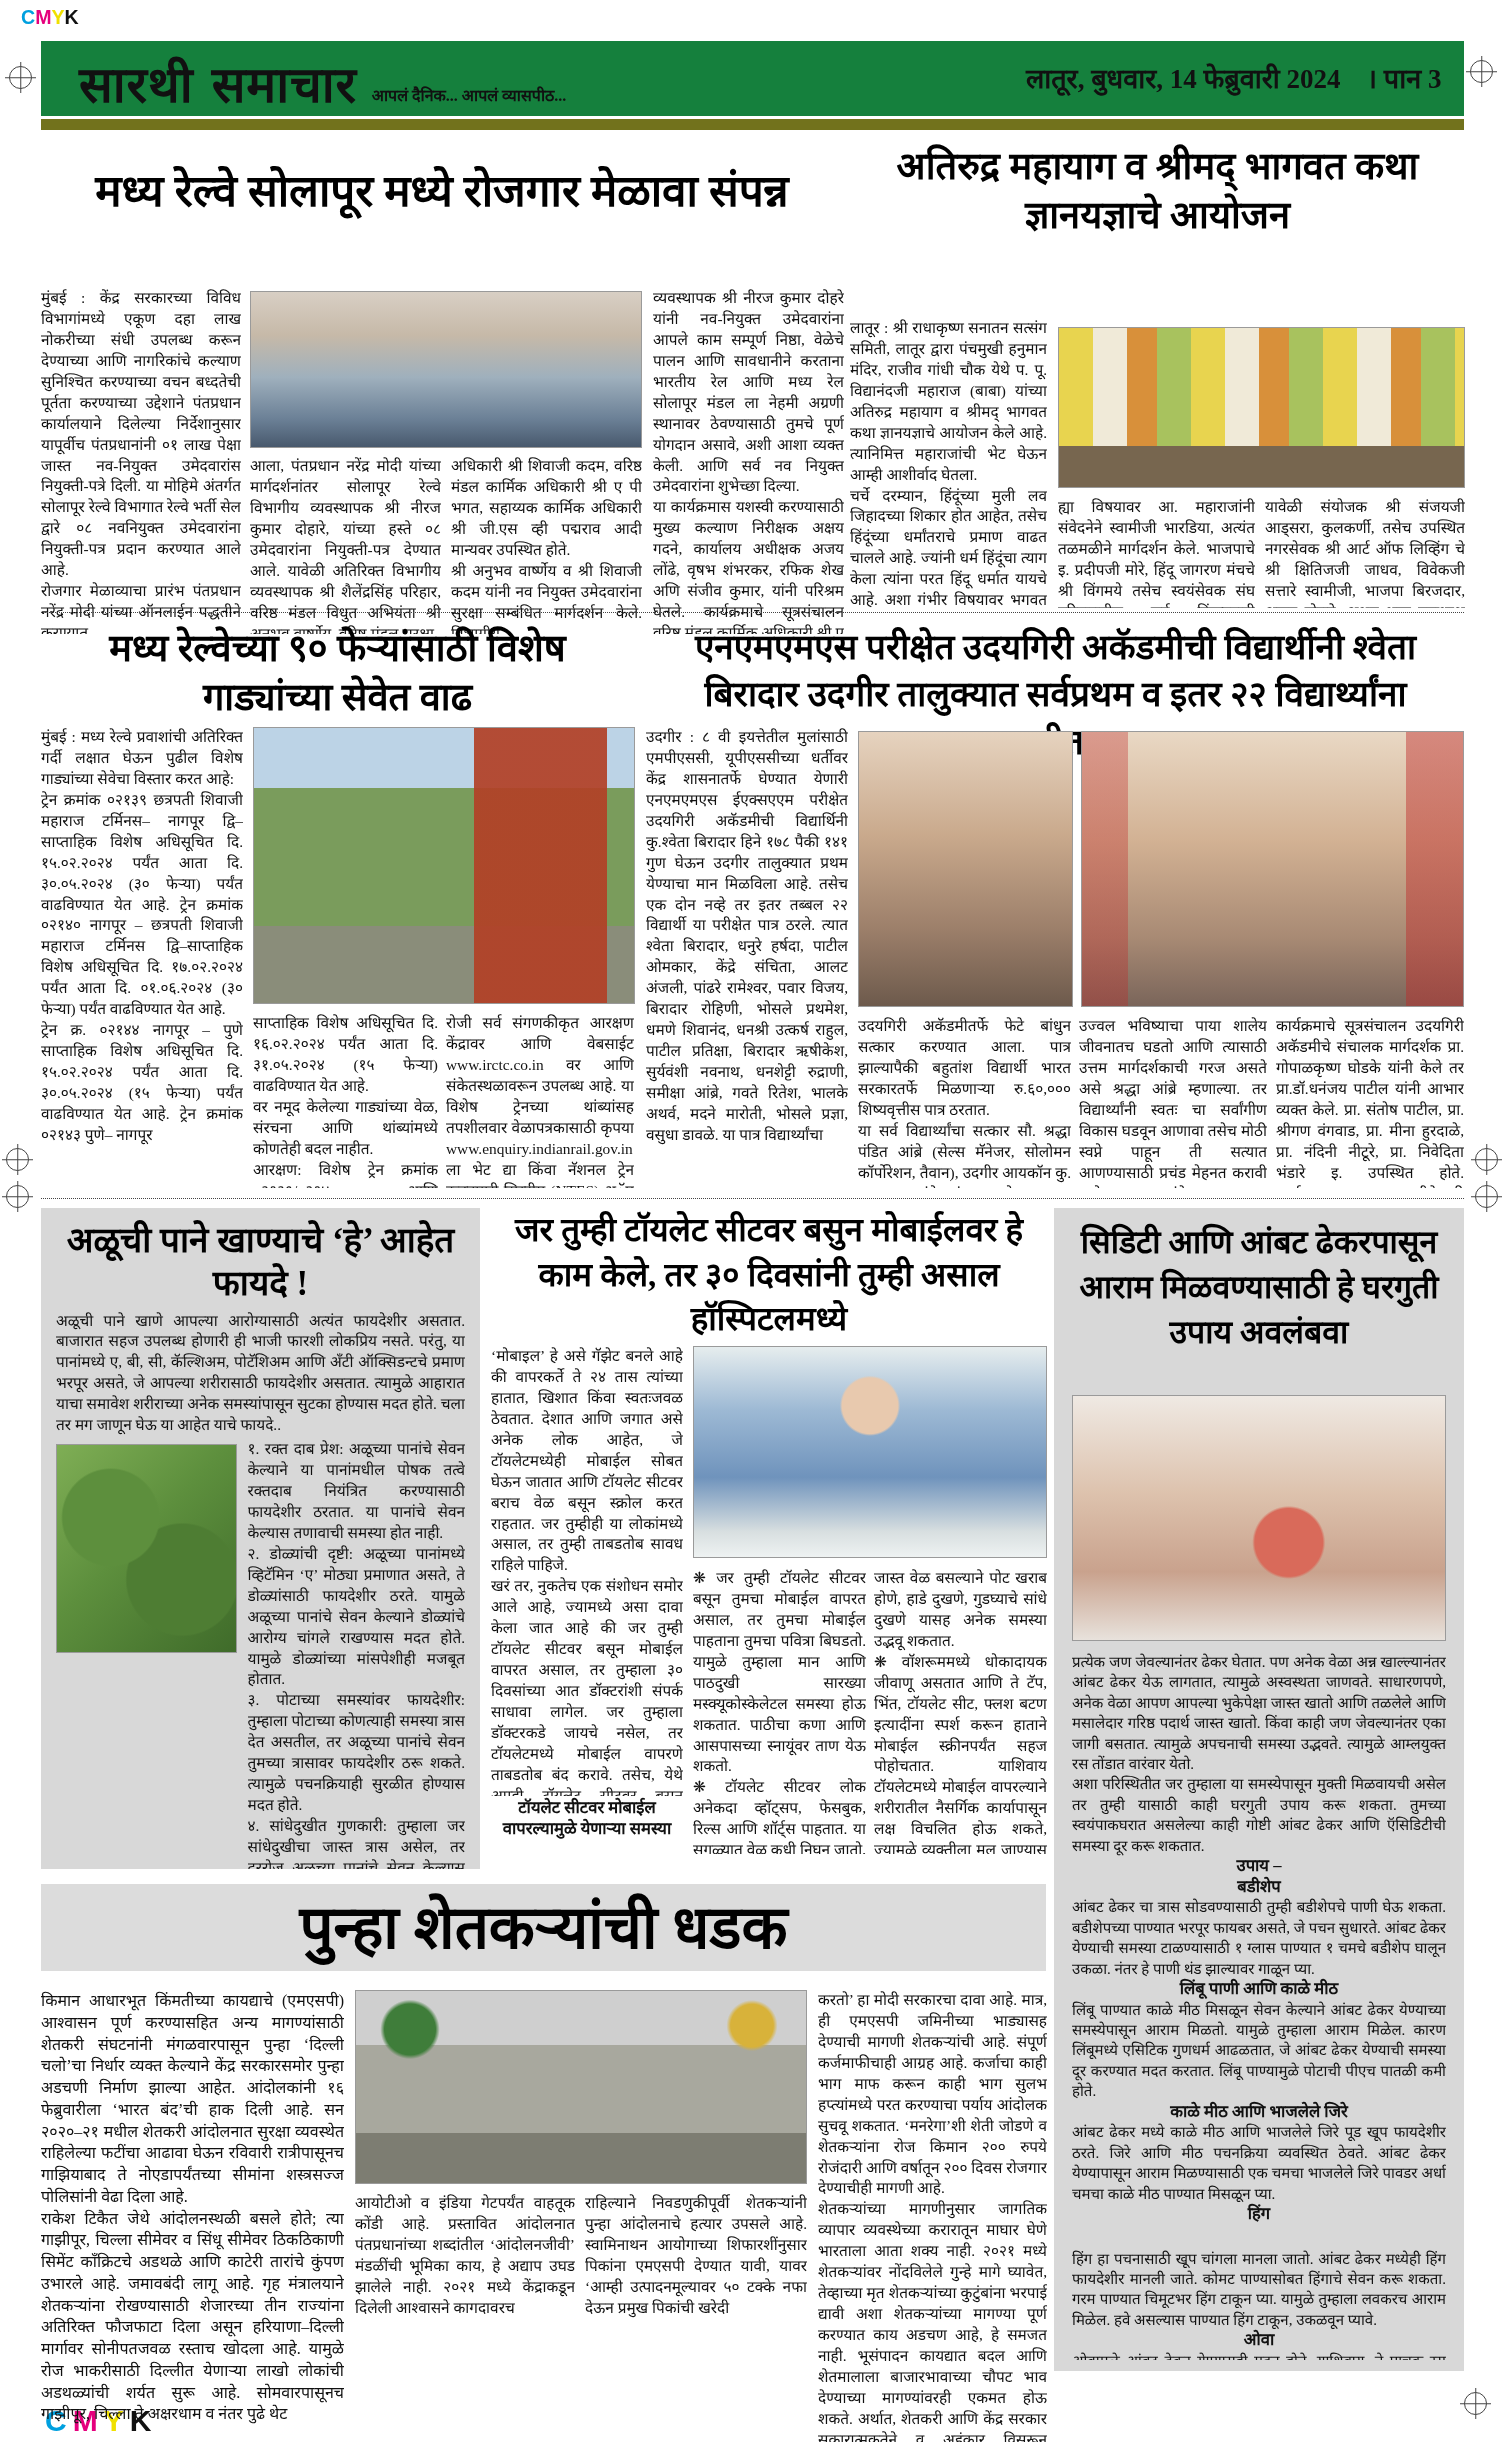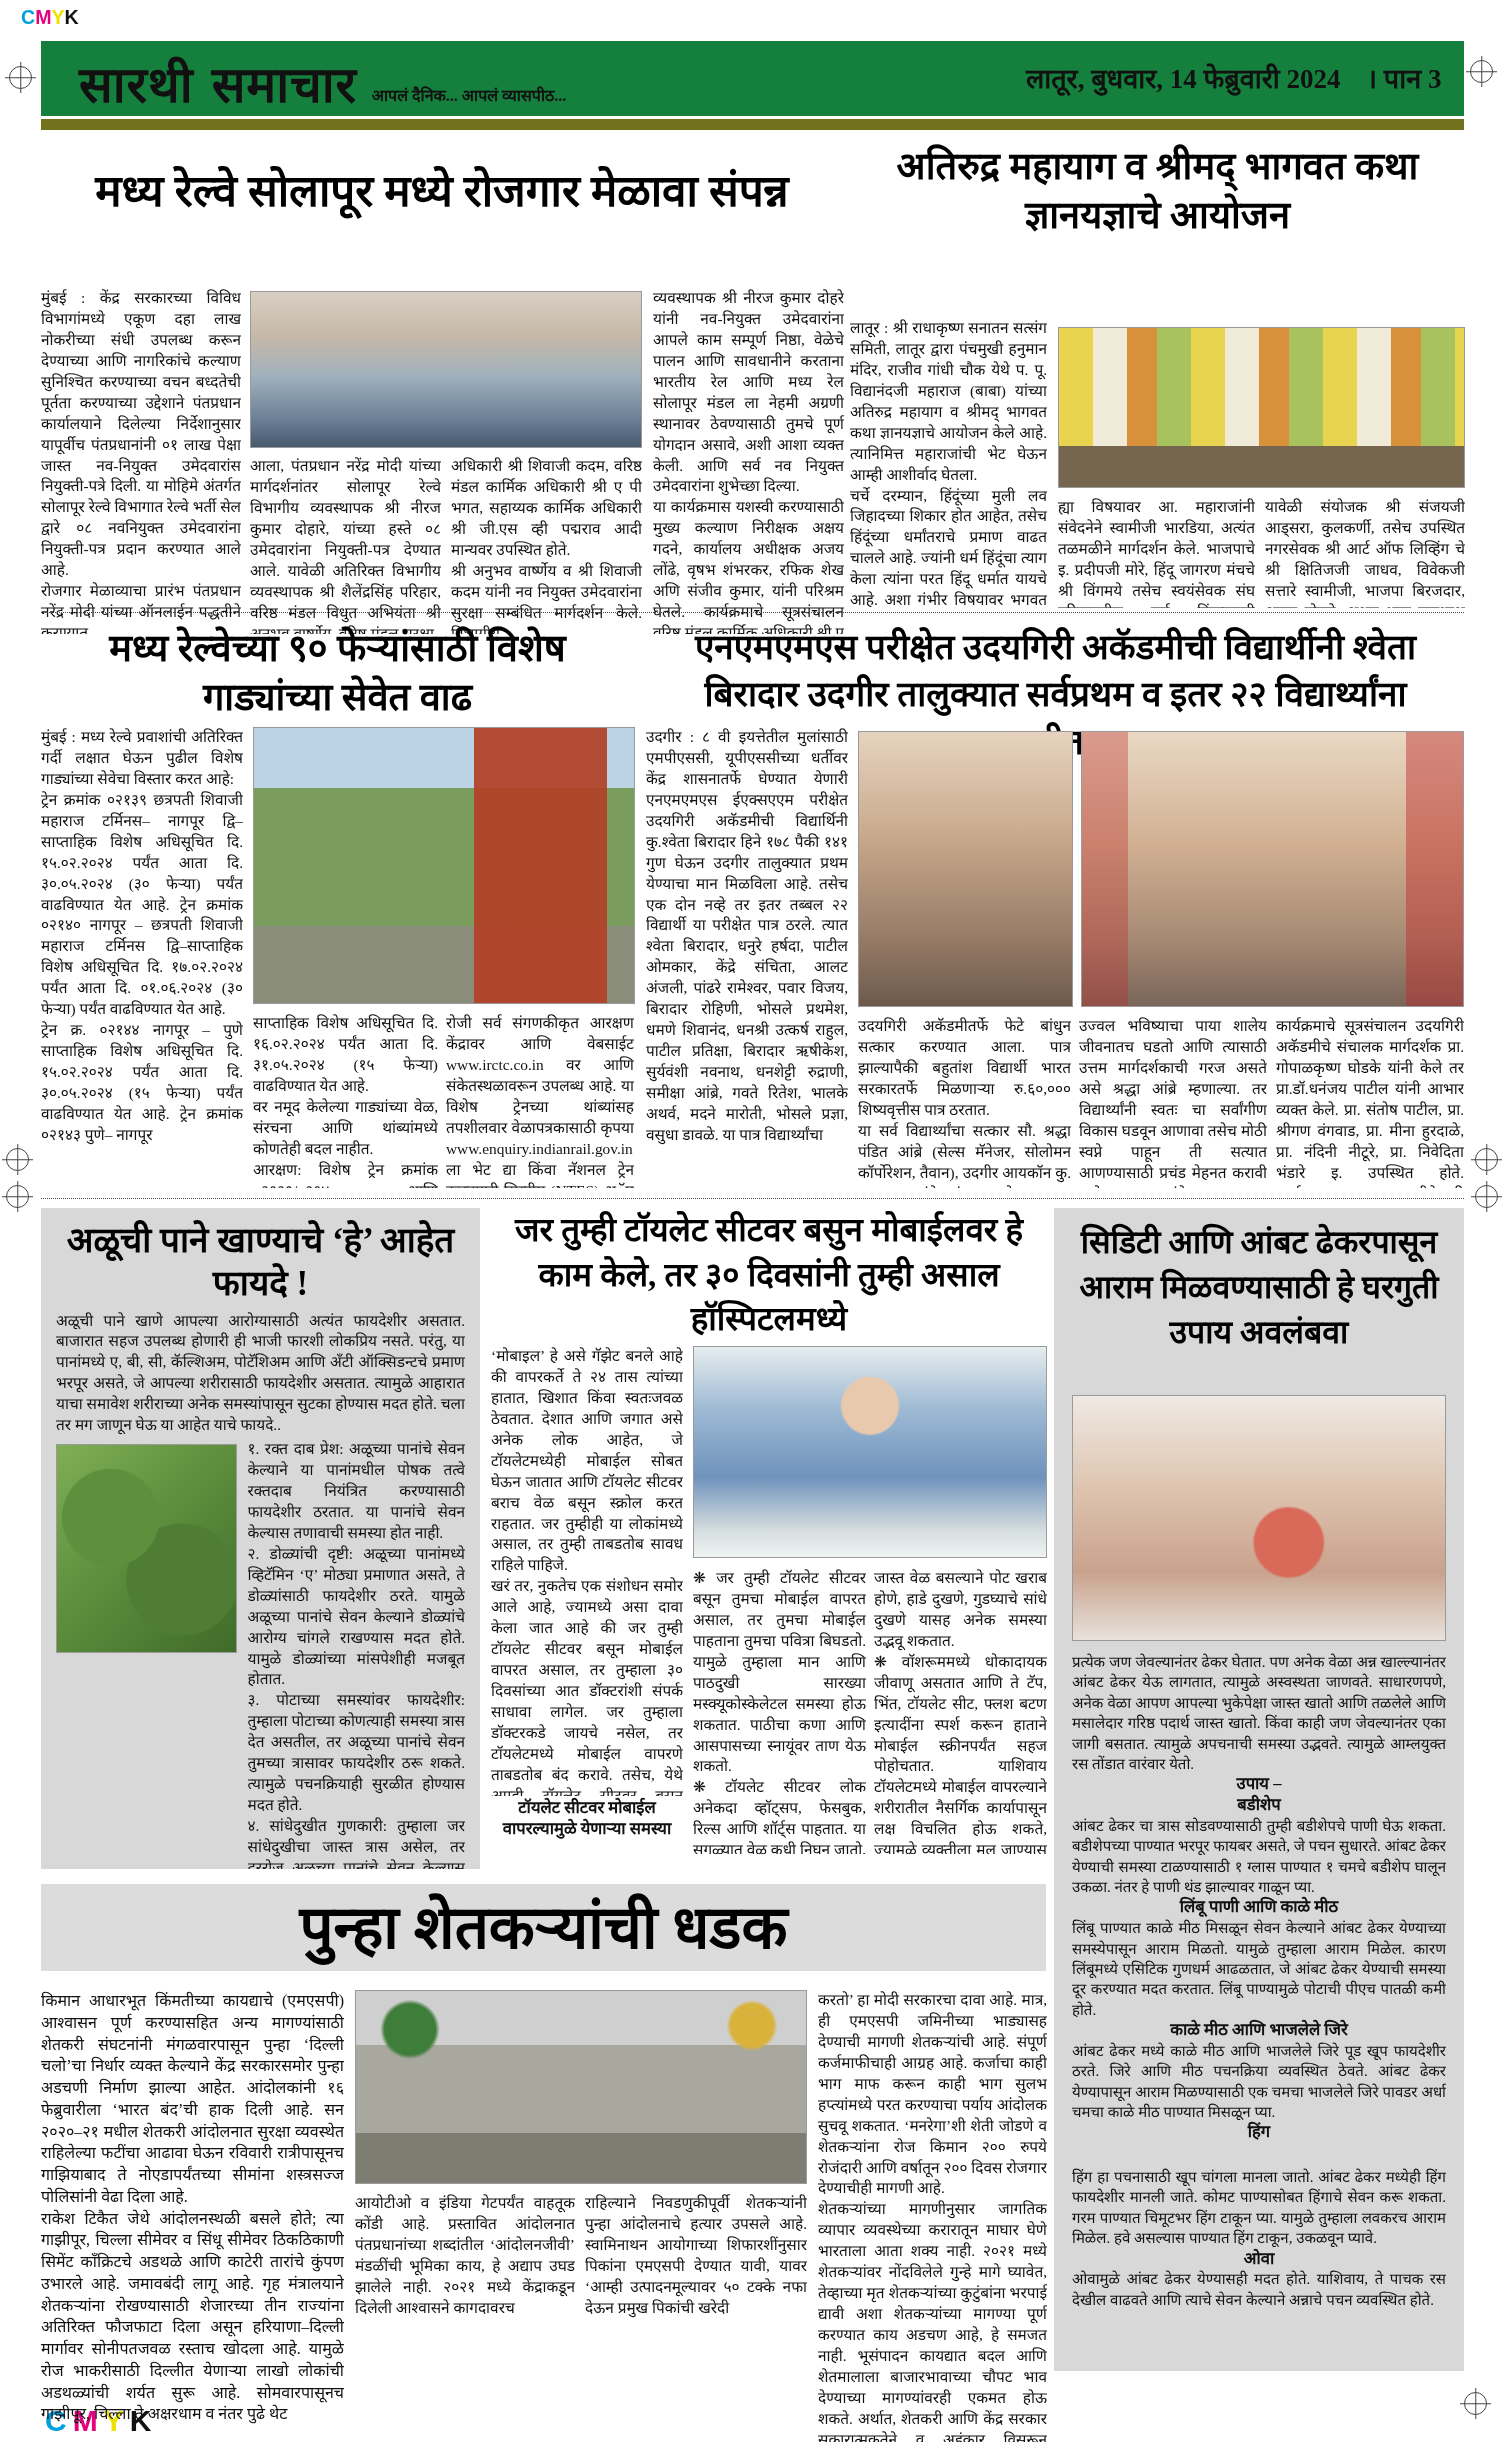--- a/index.html
+++ b/index.html
@@ -149,20 +149,21 @@
 ❋ टॉयलेट सीटवर लोक अनेकदा व्हॉट्सप, फेसबुक, रिल्स आणि शॉर्ट्स पाहतात. या सगळ्यात वेळ कधी निघून जातो, ते कळत नाही. टॉयलेट सीटवर</div>
     <div class="abs coltext" style="left:383px;top:360px;width:173px;height:286px;">जास्त वेळ बसल्याने पोट खराब होणे, हाडे दुखणे, गुडघ्याचे सांधे दुखणे यासह अनेक समस्या उद्भवू शकतात.
 ❋ वॉशरूममध्ये धोकादायक जीवाणू असतात आणि ते टॅप, भिंत, टॉयलेट सीट, फ्लश बटण इत्यादींना स्पर्श करून हाताने मोबाईल स्क्रीनपर्यंत सहज पोहोचतात. याशिवाय टॉयलेटमध्ये मोबाईल वापरल्याने शरीरातील नैसर्गिक कार्यापासून लक्ष विचलित होऊ शकते, ज्यामुळे व्यक्तीला मल जाण्यास त्रास होऊ शकतो.</div>
   </div>
 
   <div class="abs panel" style="left:1054px;top:1208px;width:410px;height:1163px;overflow:hidden;">
     <div class="headline abs" style="left:9px;top:12px;width:392px;font-size:32px;line-height:1.4;">सिडिटी आणि आंबट ढेकरपासून आराम मिळवण्यासाठी हे घरगुती उपाय अवलंबवा</div>
     <div class="abs photo ph-stomach" style="left:18px;top:187px;width:374px;height:246px;"></div>
     <div class="abs" style="left:18px;top:444px;width:374px;height:708px;overflow:hidden;">
       <div class="coltext" style="font-size:15px;">प्रत्येक जण जेवल्यानंतर ढेकर घेतात. पण अनेक वेळा अन्न खाल्ल्यानंतर आंबट ढेकर येऊ लागतात, त्यामुळे अस्वस्थता जाणवते. साधारणपणे, अनेक वेळा आपण आपल्या भुकेपेक्षा जास्त खातो आणि तळलेले आणि मसालेदार गरिष्ठ पदार्थ जास्त खातो. किंवा काही जण जेवल्यानंतर एका जागी बसतात. त्यामुळे अपचनाची समस्या उद्भवते. त्यामुळे आम्लयुक्त रस तोंडात वारंवार येतो.</div>
+      <div class="coltext" style="font-size:15px;">अशा परिस्थितीत जर तुम्हाला या समस्येपासून मुक्ती मिळवायची असेल तर तुम्ही यासाठी काही घरगुती उपाय करू शकता. तुमच्या स्वयंपाकघरात असलेल्या काही गोष्टी आंबट ढेकर आणि ऍसिडिटीची समस्या दूर करू शकतात.</div>
       <div class="subhead">उपाय –</div>
       <div class="subhead">बडीशेप</div>
       <div class="coltext" style="font-size:15px;">आंबट ढेकर चा त्रास सोडवण्यासाठी तुम्ही बडीशेपचे पाणी घेऊ शकता. बडीशेपच्या पाण्यात भरपूर फायबर असते, जे पचन सुधारते. आंबट ढेकर येण्याची समस्या टाळण्यासाठी १ ग्लास पाण्यात १ चमचे बडीशेप घालून उकळा. नंतर हे पाणी थंड झाल्यावर गाळून प्या.</div>
       <div class="subhead">लिंबू पाणी आणि काळे मीठ</div>
       <div class="coltext" style="font-size:15px;">लिंबू पाण्यात काळे मीठ मिसळून सेवन केल्याने आंबट ढेकर येण्याच्या समस्येपासून आराम मिळतो. यामुळे तुम्हाला आराम मिळेल. कारण लिंबूमध्ये एसिटिक गुणधर्म आढळतात, जे आंबट ढेकर येण्याची समस्या दूर करण्यात मदत करतात. लिंबू पाण्यामुळे पोटाची पीएच पातळी कमी होते.</div>
       <div class="subhead">काळे मीठ आणि भाजलेले जिरे</div>
       <div class="coltext" style="font-size:15px;">आंबट ढेकर मध्ये काळे मीठ आणि भाजलेले जिरे पूड खूप फायदेशीर ठरते. जिरे आणि मीठ पचनक्रिया व्यवस्थित ठेवते. आंबट ढेकर येण्यापासून आराम मिळण्यासाठी एक चमचा भाजलेले जिरे पावडर अर्धा चमचा काळे मीठ पाण्यात मिसळून प्या.</div>
       <div class="subhead">हिंग</div>
       <div class="coltext" style="font-size:15px;margin-top:24px;">हिंग हा पचनासाठी खूप चांगला मानला जातो. आंबट ढेकर मध्येही हिंग फायदेशीर मानली जाते. कोमट पाण्यासोबत हिंगाचे सेवन करू शकता. गरम पाण्यात चिमूटभर हिंग टाकून प्या. यामुळे तुम्हाला लवकरच आराम मिळेल. हवे असल्यास पाण्यात हिंग टाकून, उकळवून प्यावे.</div>
       <div class="subhead">ओवा</div>

